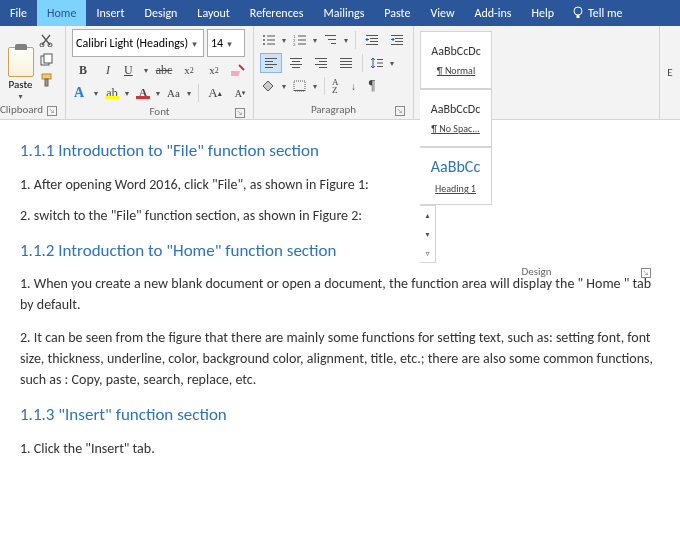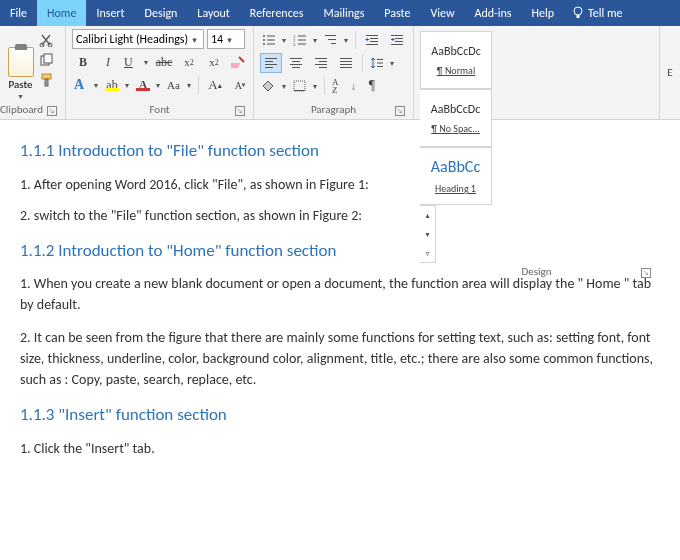--- a/index.html
+++ b/index.html
@@ -17,21 +17,21 @@
   
   .clip-left { display:flex; flex-direction:column; align-items:center; justify-content:flex-end; width:36px; }
   .paste-icon { width:26px; height:30px; border:1px solid #c9a34e; background:linear-gradient(#fffefb,#f8f1dc); position:relative; border-radius:2px; }
   .paste-icon:before { content:""; position:absolute; top:-4px; left:6px; width:12px; height:6px; background:#808080; border-radius:2px 2px 0 0; }
   .paste-text { font-size:11px; margin-top:1px; }
   .clip-right { display:flex; flex-direction:column; gap:4px; padding:4px 2px 0 4px; }
   .mini-ico { width:18px; height:16px; }
   
   .font-rows { display:flex; flex-direction:column; gap:3px; }
   .row { display:flex; align-items:center; gap:3px; }
-  .combo { background:#fff; border:1px solid #ababab; height:20px; display:flex; align-items:center; padding:2px 3px; font-size:12px; }
+  .combo { background:#fff; border:1px solid #ababab; height:28px; display:flex; align-items:center; padding:2px 3px; font-size:12px; }
   .combo .dd { margin-left:4px; color:#555; font-size:9px; }
   .btn { width:22px; height:20px; display:flex; align-items:center; justify-content:center; color:#444; cursor:pointer; font-family: "Times New Roman", serif; }
   .btn.split { width:28px; justify-content:space-between; padding:0 2px; }
   .btn .dd { font-size:8px; color:#555; }
   .under { text-decoration: underline; }
   .strike { text-decoration: line-through; }
   .clr-bar { height:3px; width:14px; margin-top:-2px; }
   .stack { display:flex; flex-direction:column; align-items:center; line-height:10px; }
   
   .para-rows { display:flex; flex-direction:column; gap:3px; padding-top:1px; }

